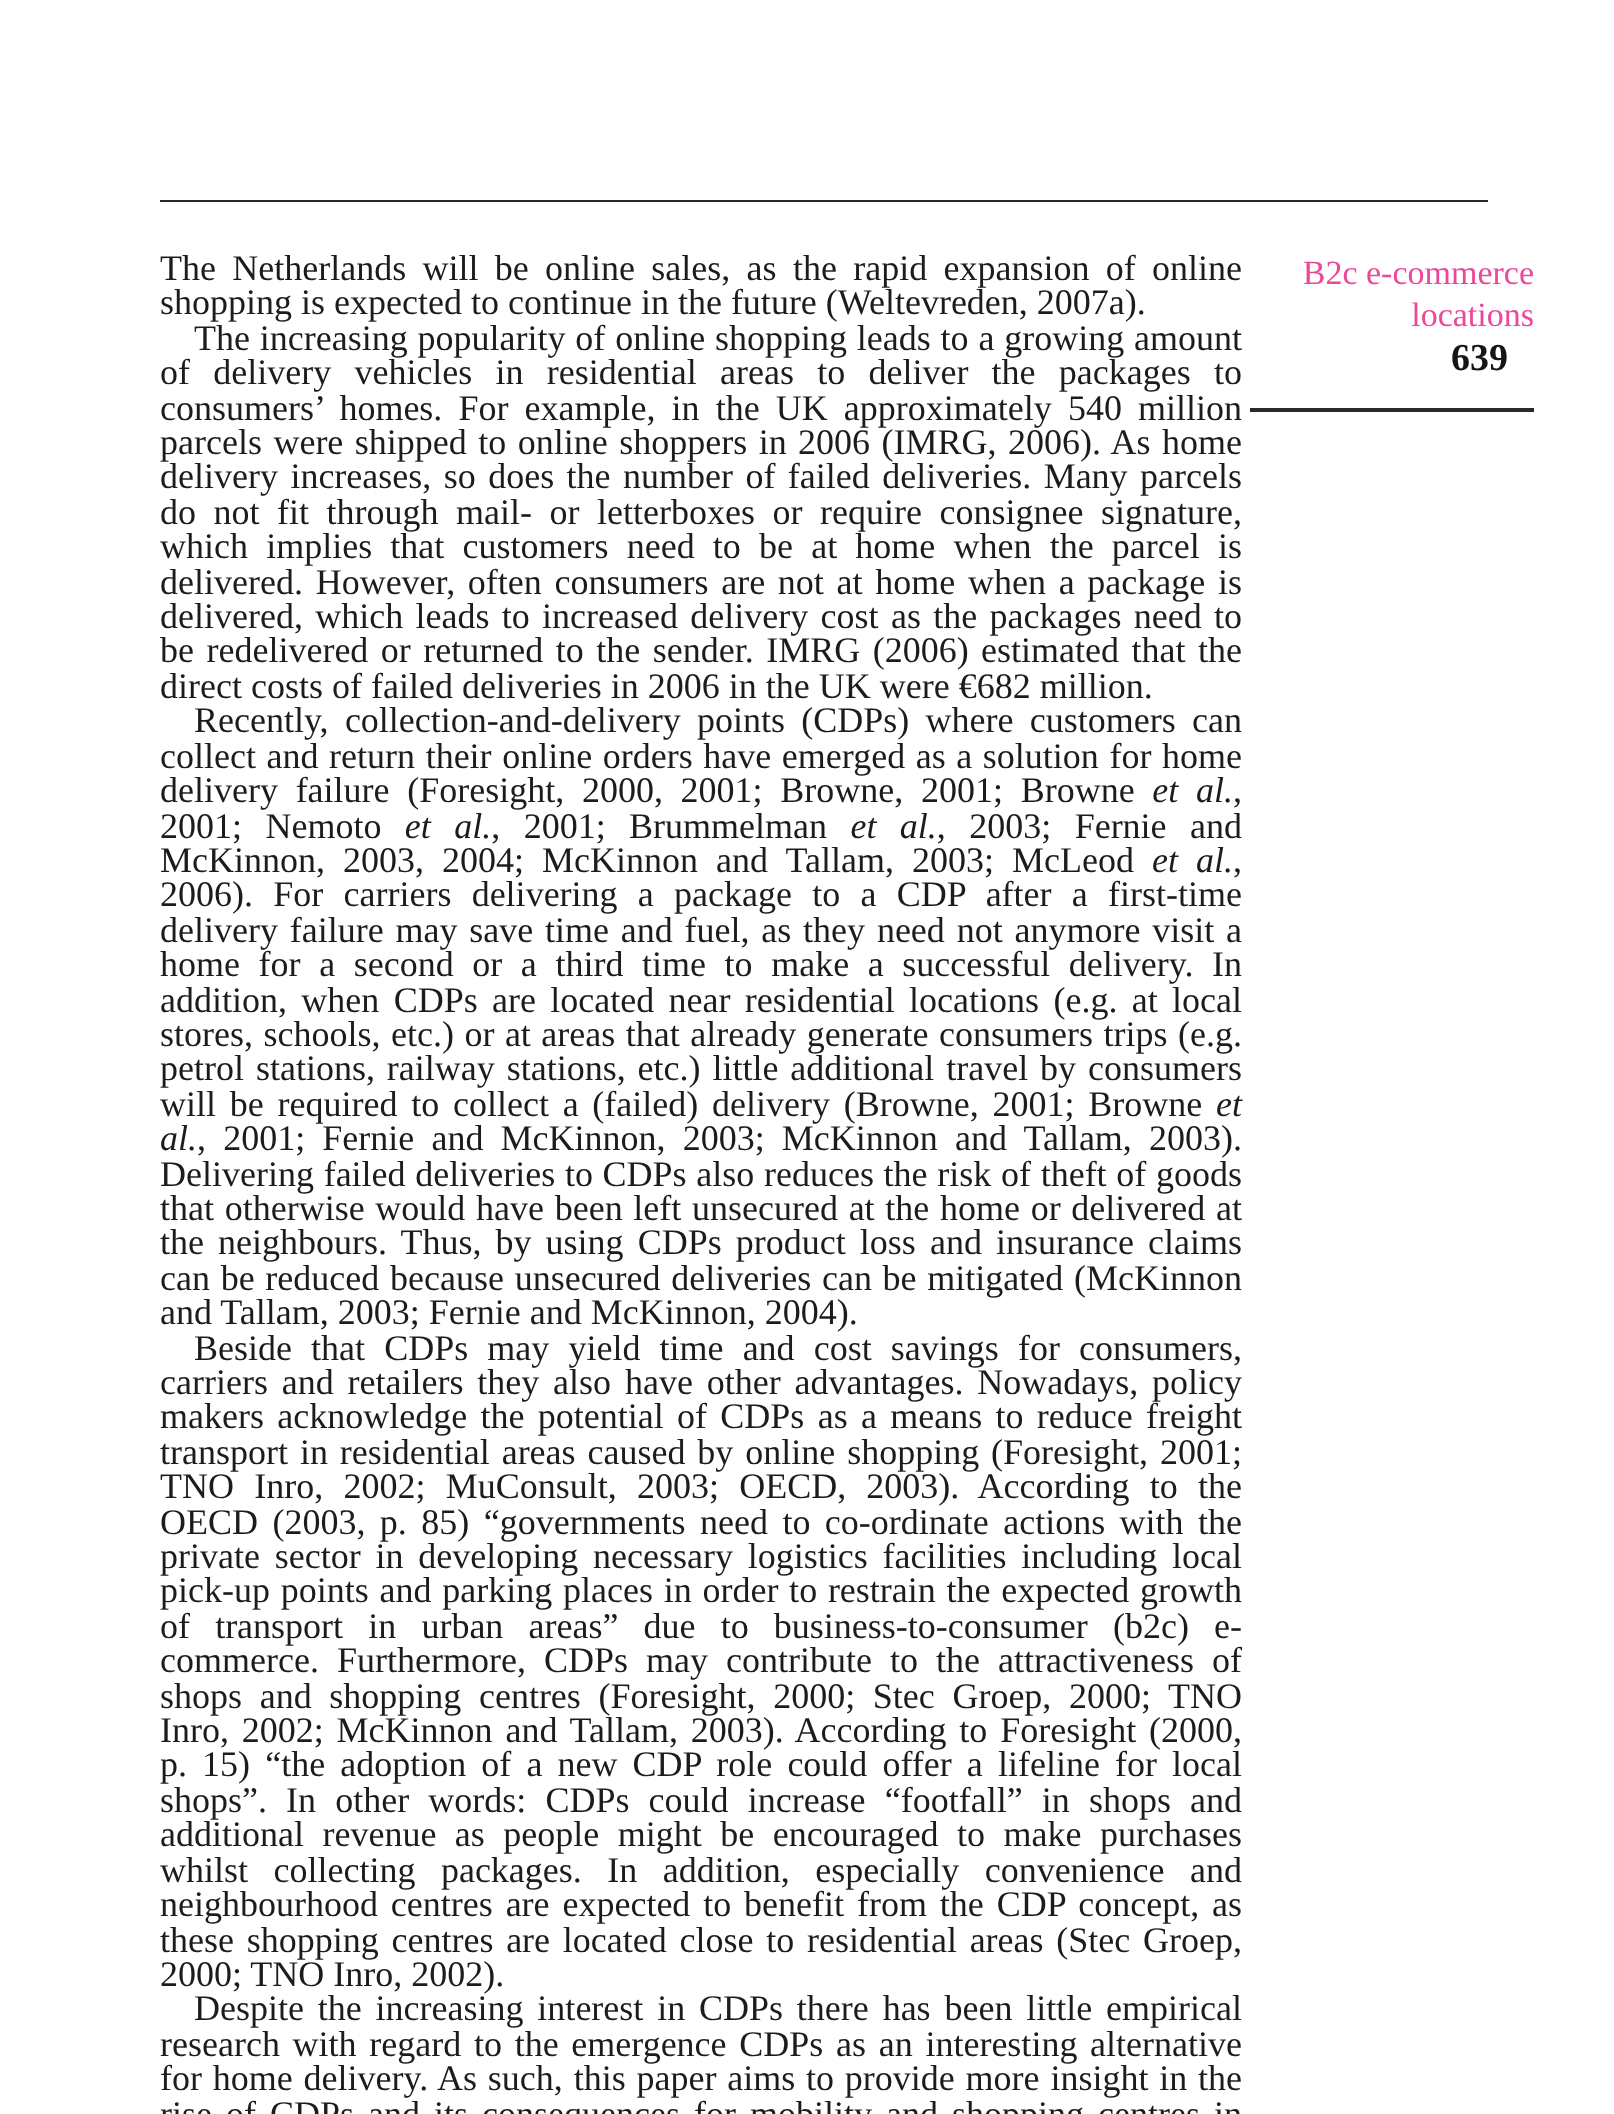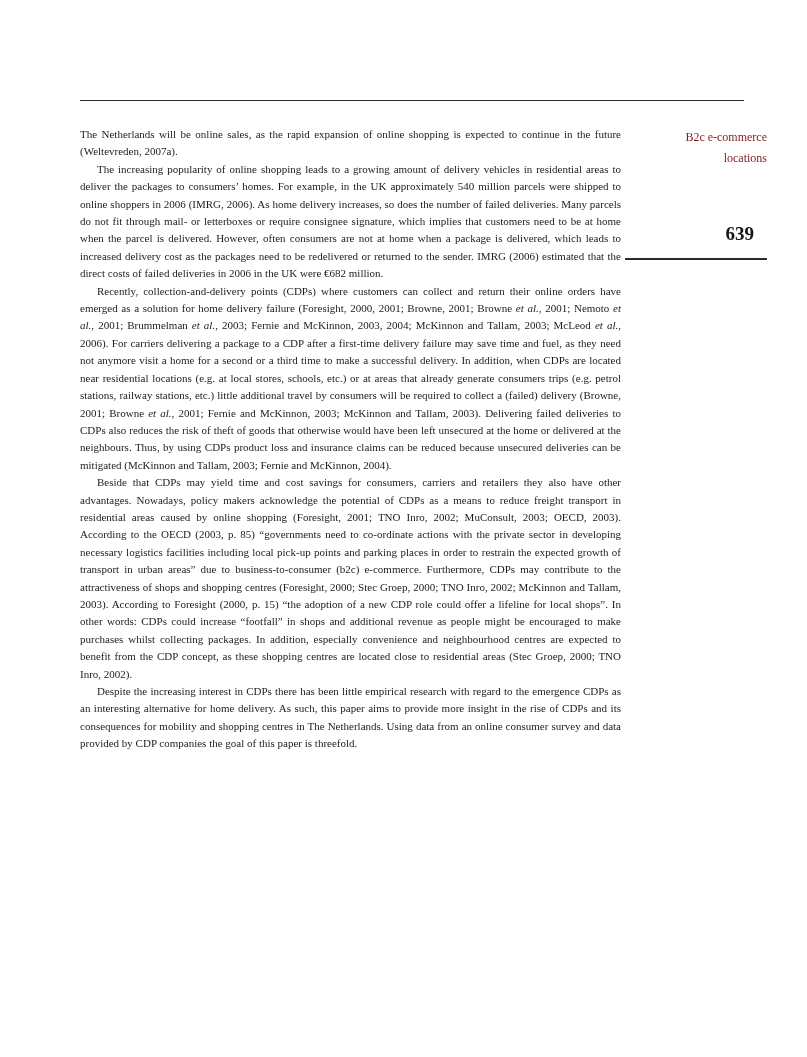--- a/index.html
+++ b/index.html
@@ -25,46 +25,45 @@
     background: #2a2a2a;
   }
   .body-col {
     position: absolute;
     left: 80px;
     top: 126px;
     width: 541px;
   }
   .para {
     margin: 0;
-    font-size: 11px;
+    font-size: 18px;
     line-height: 17.4px;
     text-align: justify;
     text-justify: inter-word;
     color: #1c1c1c;
   }
   .para.indent {
     text-indent: 17px;
   }
   .para em {
     font-style: italic;
   }
   .right-col {
     position: absolute;
     left: 625px;
     top: 127px;
     width: 142px;
     text-align: right;
   }
   .running-head {
-    font-size: 12px;
+    font-size: 17px;
     line-height: 20.5px;
-    color: #7f1d1d;
+    color: #ec4899;
   }
   .page-number {
-    margin-top: 54px;
     font-size: 19px;
     line-height: 23px;
     font-weight: 700;
     padding-right: 13px;
     color: #161616;
   }
   .page-number-rule {
     margin-top: 13px;
     height: 2px;
     background: #2a2a2a;

